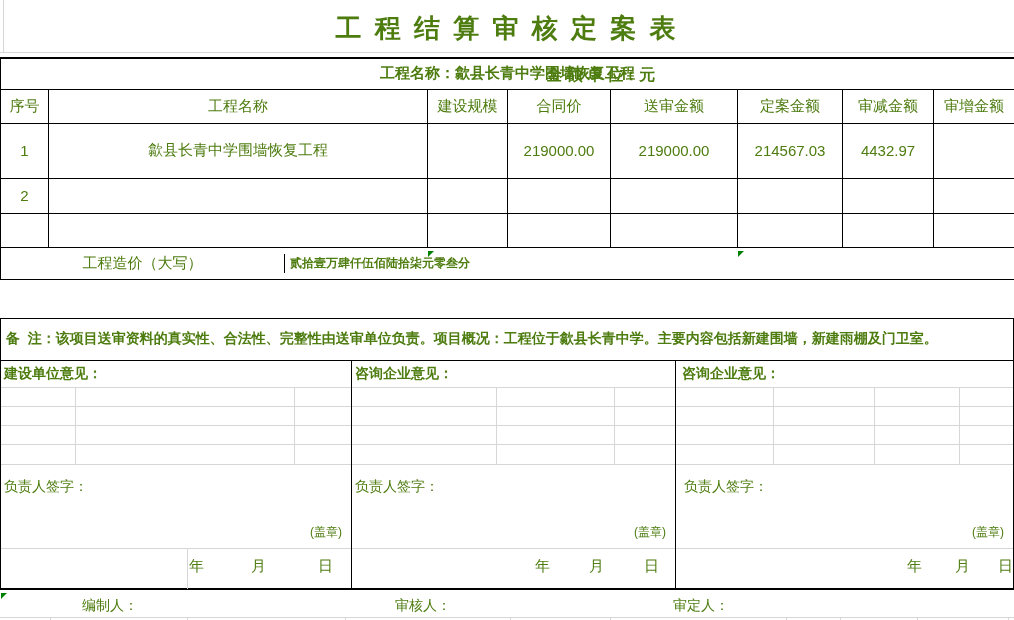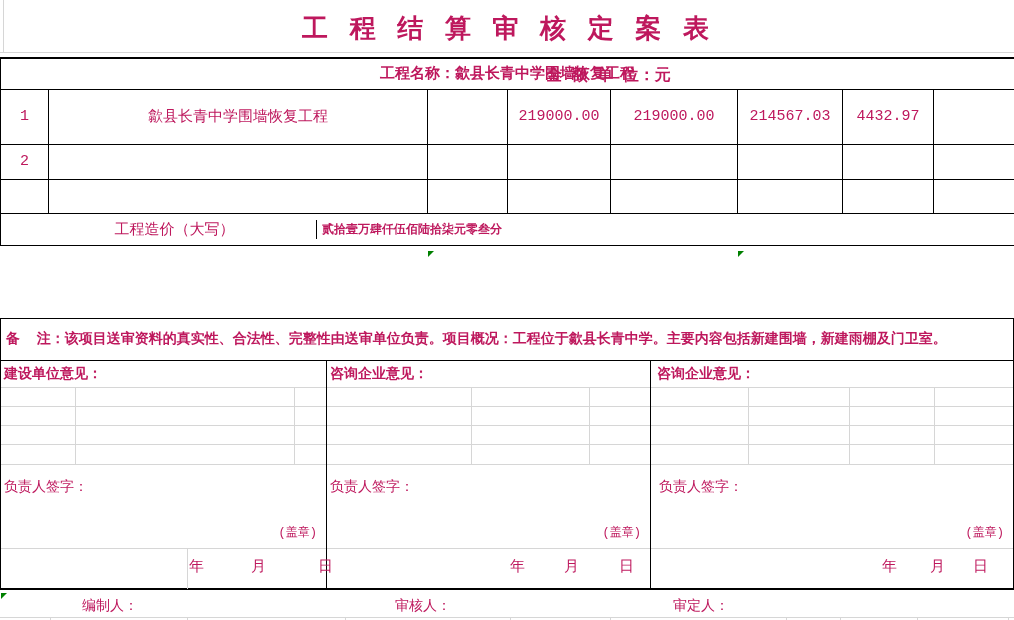--- a/index.html
+++ b/index.html
@@ -1,45 +1,45 @@
 <!DOCTYPE html>
 <html><head>
 <meta charset="utf-8">
 <style>
   html,body{margin:0;padding:0;background:#fff;}
   #root{position:relative;width:1014px;height:620px;background:#ffffff;overflow:hidden;
-        font-family:Liberation Mono, monospace;color:#be185d;}
+        font-family:Liberation Sans, sans-serif;color:#4d7c0f;}
   .gl{position:absolute;background:#d6d6d6;}
   
   .title{position:absolute;top:11px;left:0;width:100%;text-align:center;
          font-size:26px;font-weight:bold;letter-spacing:3px;white-space:pre;}
   
   table.main{position:absolute;top:57px;left:0;width:1014px;border-collapse:collapse;
              border:1px solid #000;border-top:2px solid #000;table-layout:fixed;}
   table.main td{border:1px solid #000;font-size:15px;text-align:center;vertical-align:middle;
                 overflow:hidden;padding:0;}
   td.inforow{text-align:left;font-weight:bold;font-size:16px;position:relative;padding-left:5px;margin-left:28px;}
   .unitlbl{position:absolute;left:545px;top:6px;font-weight:bold;font-size:16px;white-space:pre;text-align:right;}
   .projname{font-size:16px;}
   .wordcell{padding:0;}
   .wordwrap{display:flex;height:100%;align-items:stretch;}
   .wordlabel{width:283px;border-right:1px solid #000;display:flex;align-items:center;
-             justify-content:center;font-size:15px;margin-left:32px;}
+             justify-content:center;font-size:15px;}
   .wordvalue{flex:1;display:flex;align-items:center;padding-left:5px;
              font-weight:bold;font-size:12px;}
   
   .remark{position:absolute;top:318px;left:0;width:1014px;height:43px;box-sizing:border-box;
           border:1px solid #000;font-size:14px;font-weight:600;padding:11px 0 0 5px;
           white-space:pre;overflow:hidden;}
   
   .sections{position:absolute;top:361px;left:0;width:1014px;height:229px;box-sizing:border-box;
             border-left:1px solid #000;border-right:1px solid #000;border-bottom:2px solid #000;
             display:flex;}
   .section{position:relative;height:100%;box-sizing:border-box;}
-  .s1{width:326px;border-right:1px solid #000;}
+  .s1{width:351px;border-right:1px solid #000;}
   .s2{width:324px;border-right:1px solid #000;}
   .s3{flex:1;}
   .sec-title{position:absolute;top:4px;left:3px;font-size:14px;font-weight:600;}
   .sec-sign{position:absolute;top:117px;left:3px;font-size:14px;font-weight:500;}
   .sec-seal{position:absolute;top:163px;right:9px;font-size:12px;}
   .dch{position:absolute;top:196px;font-size:15px;}
   .sgh{position:absolute;left:0;width:100%;height:1px;background:#d6d6d6;}
   .sgv{position:absolute;width:1px;background:#d6d6d6;}
   
   .foot-label{position:absolute;top:597px;font-size:14px;}
@@ -67,20 +67,30 @@
         <col style="width:105px">
         <col style="width:91px">
         <col style="width:81px">
     </colgroup>
     <tbody>
         <tr style="height:31px">
       <td class="inforow" colspan="8">
         <span>工程名称：歙县长青中学围墙恢复工程</span>
         <span class="unitlbl">金 额 单 位：元</span>
       </td>
+    </tr>
+    <tr style="height:34px">
+      <td>序号</td>
+      <td>工程名称</td>
+      <td>建设规模</td>
+      <td>合同价</td>
+      <td>送审金额</td>
+      <td>定案金额</td>
+      <td>审减金额</td>
+      <td>审增金额</td>
     </tr>
     <tr style="height:55px">
       <td>1</td>
       <td class="projname">歙县长青中学围墙恢复工程</td>
       <td></td>
       <td>219000.00</td>
       <td>219000.00</td>
       <td>214567.03</td>
       <td>4432.97</td>
       <td></td>

